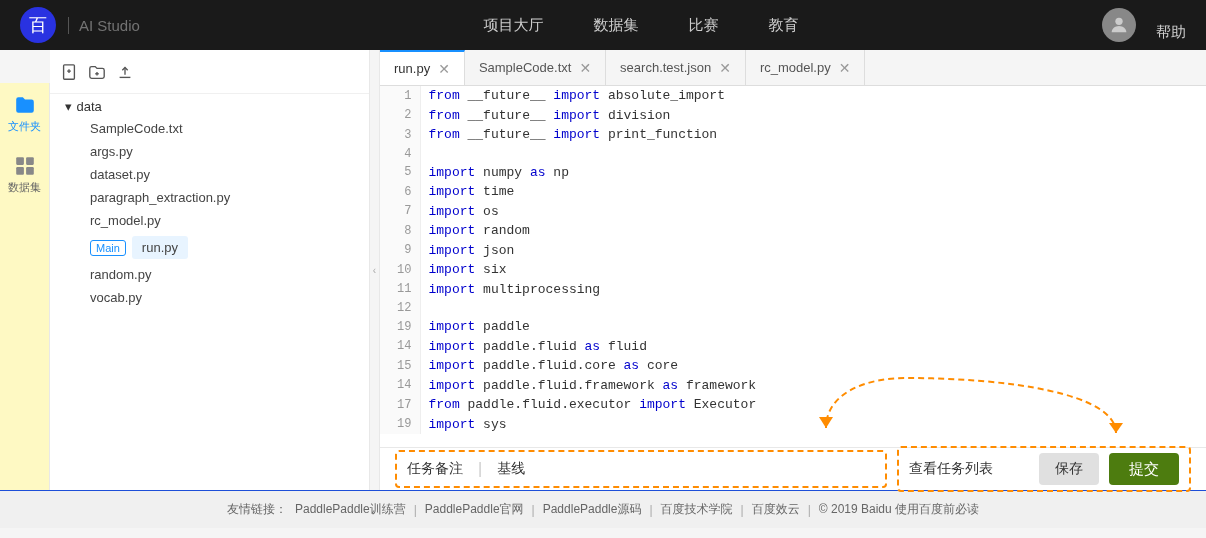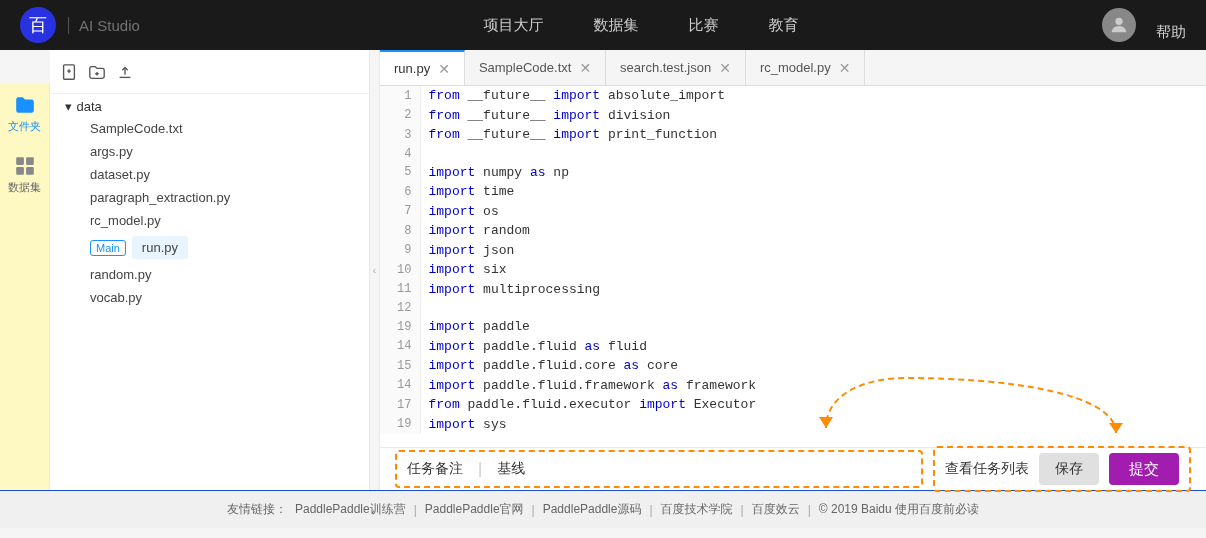--- a/index.html
+++ b/index.html
@@ -274,23 +274,24 @@
     }
     .btn-save {
       background: #e0e0e0;
       border: none;
       border-radius: 4px;
       padding: 6px 16px;
       font-size: 14px;
       color: #333;
       cursor: pointer;
       height: 32px;
+      margin-left: 36px;
     }
     .btn-submit {
-      background: #a21caf;
+      background: #4d7c0f;
       border: none;
       border-radius: 4px;
       padding: 6px 20px;
       font-size: 15px;
       color: #fff;
       cursor: pointer;
       height: 32px;
     }
 
     

